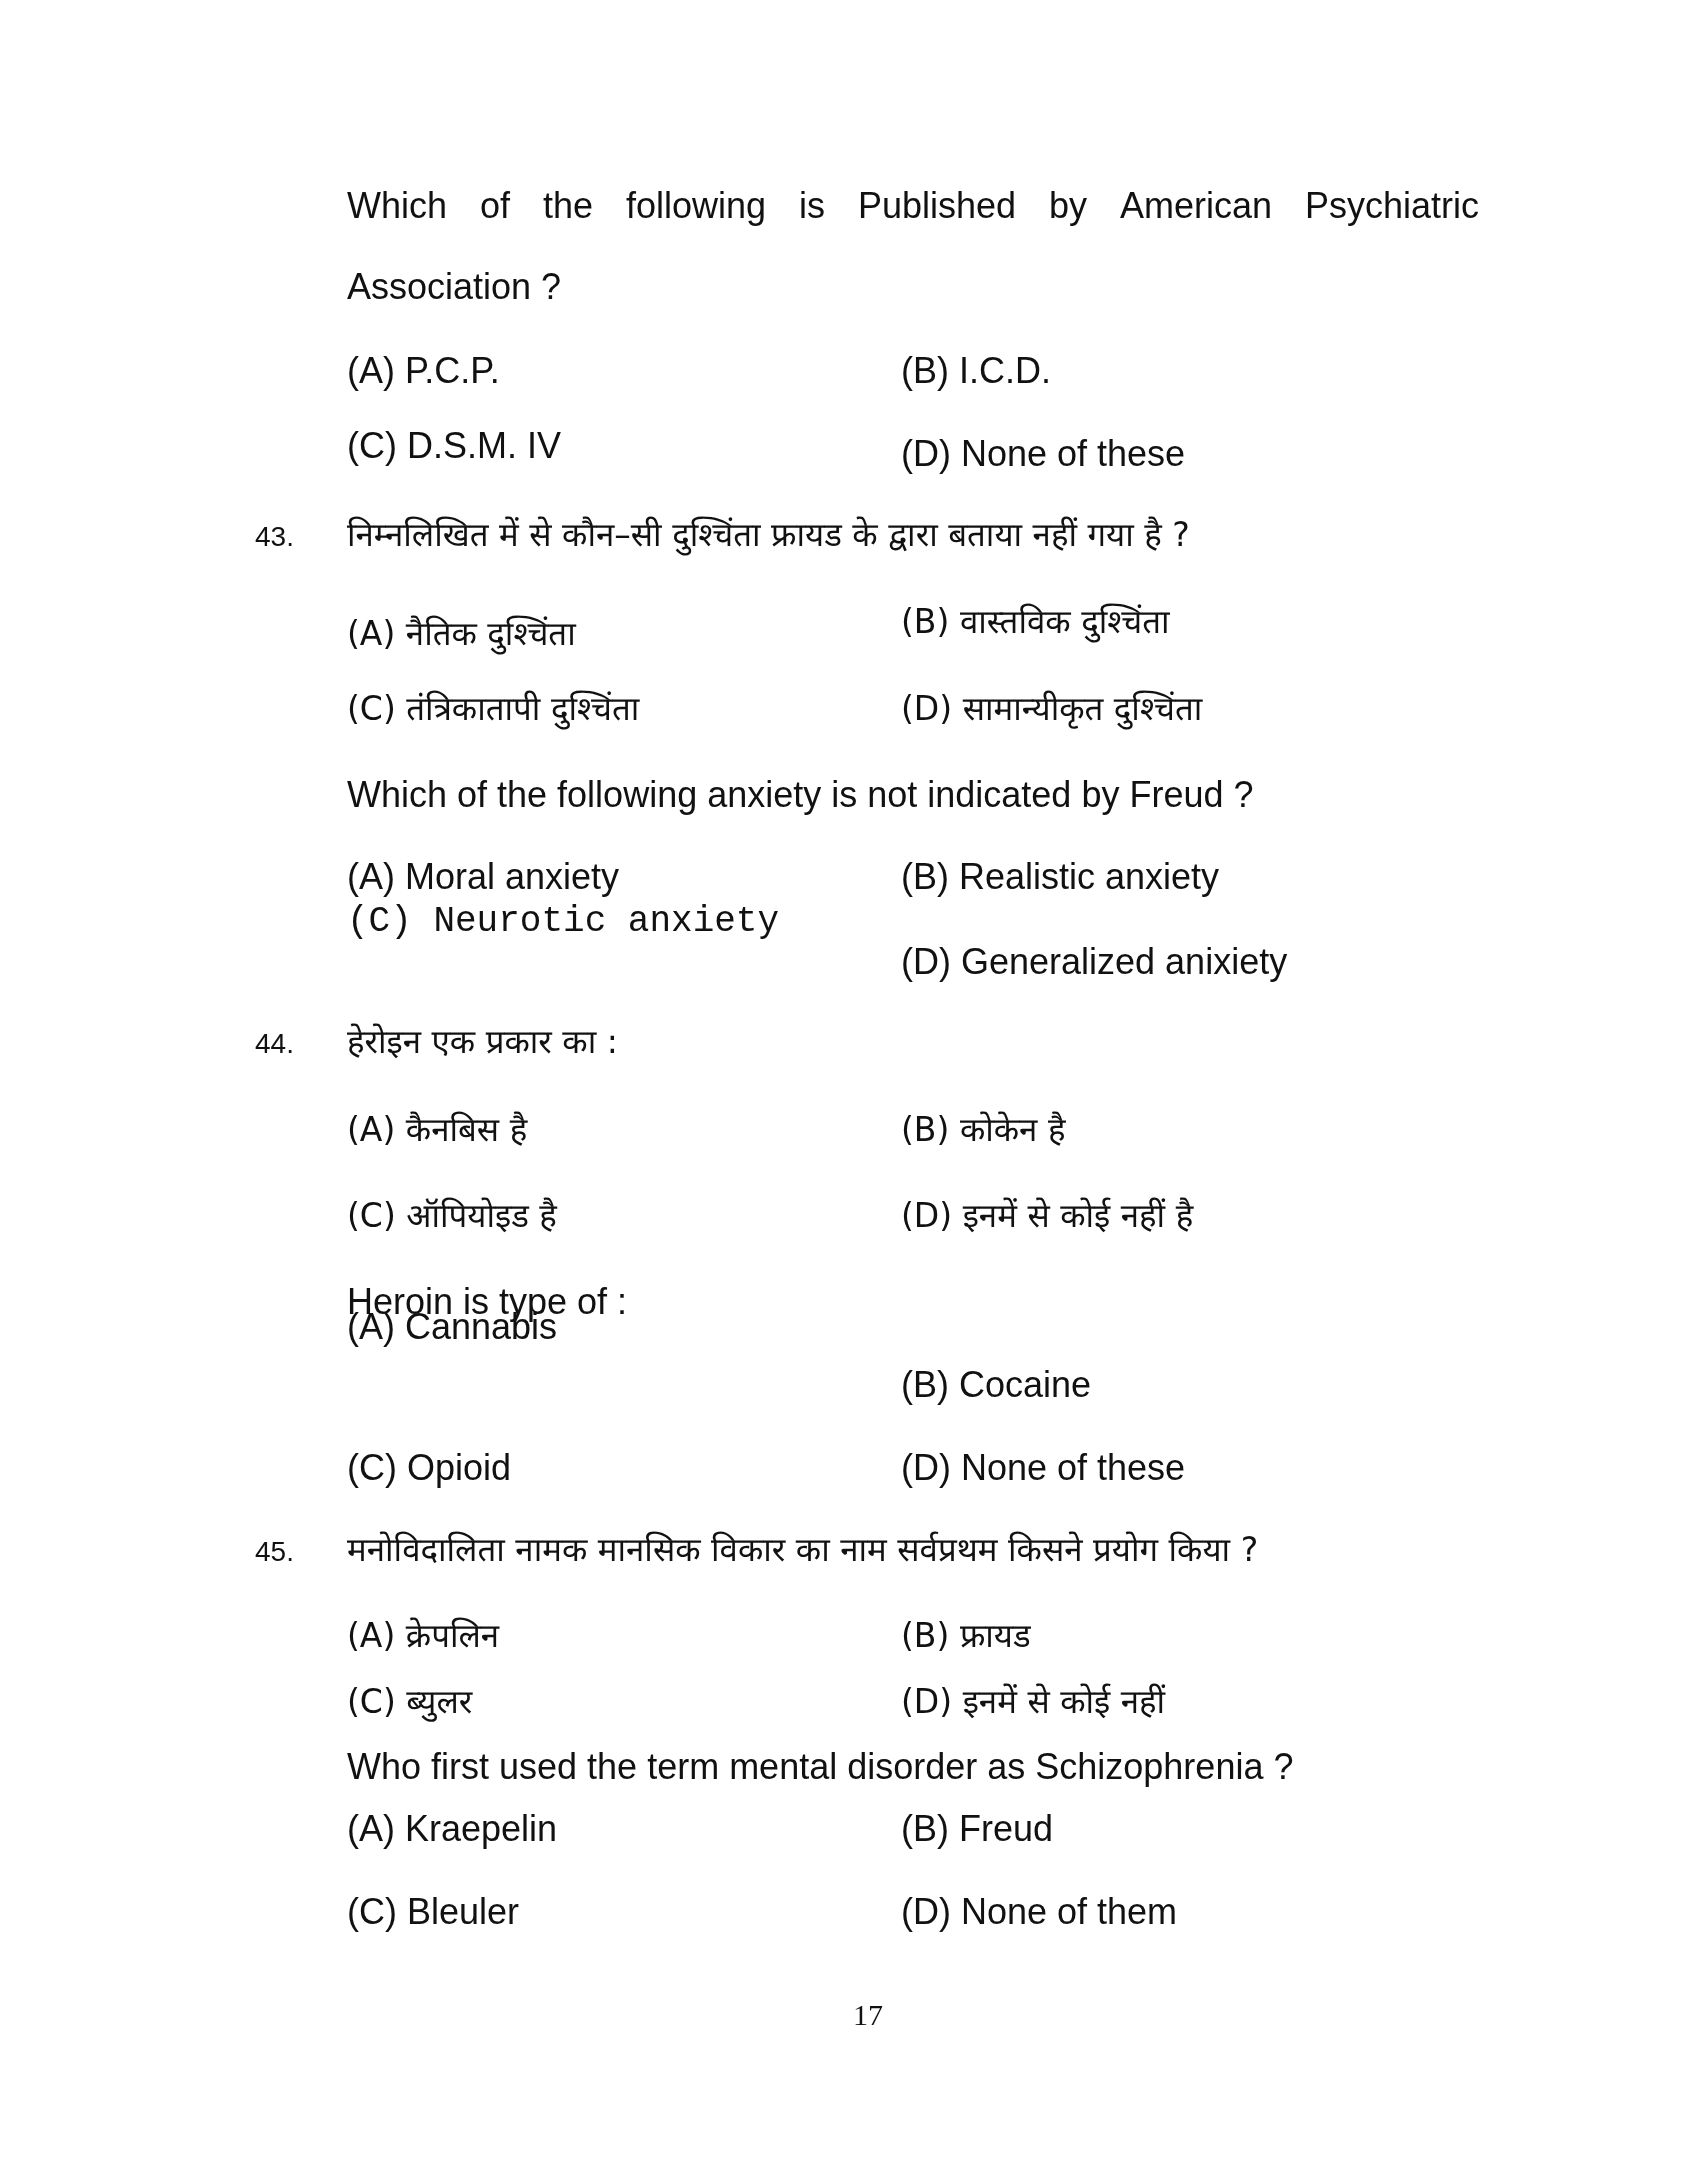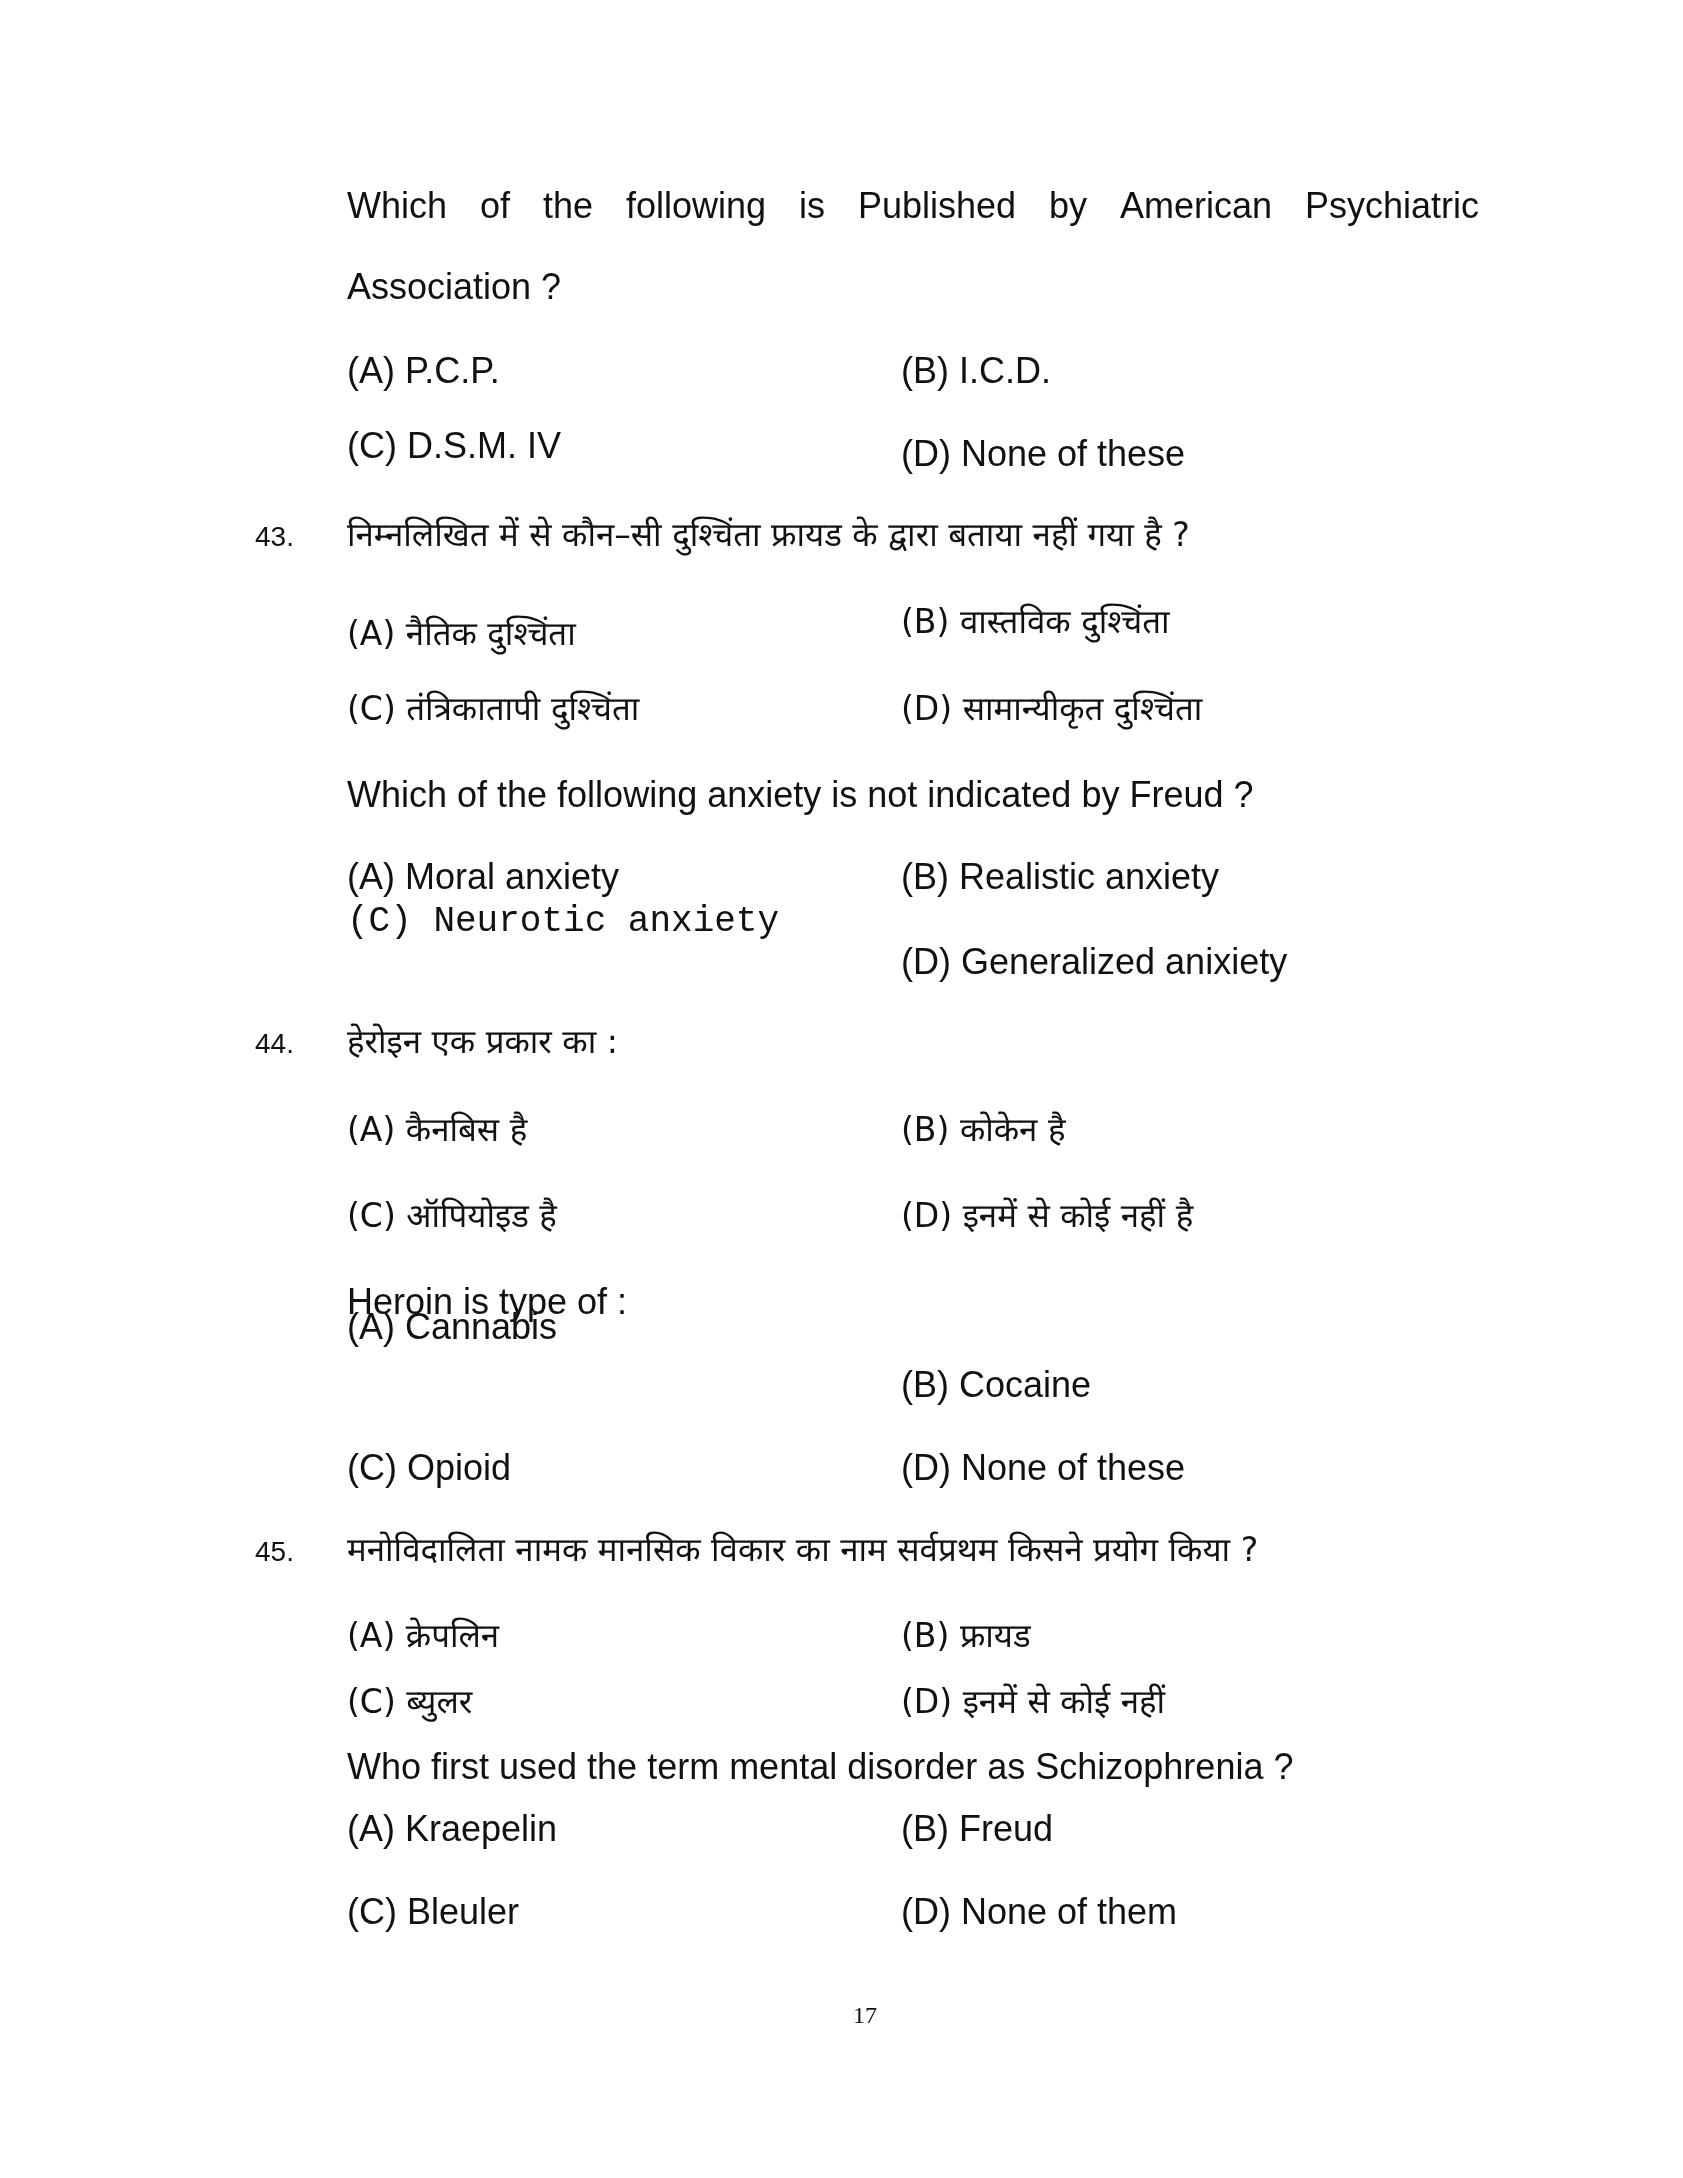--- a/index.html
+++ b/index.html
@@ -6,21 +6,21 @@
   body { width: 1683px; height: 2178px; position: relative; overflow: hidden;
          font-family: "Liberation Sans", "DejaVu Sans", sans-serif; color: #111111; }
   .line { position: absolute; left: 347px; font-size: 36px; line-height: 44px; white-space: nowrap;
           transform-origin: left center; }
   .num { position: absolute; left: 255px; font-size: 28px; line-height: 44px; white-space: nowrap; }
   .optA { position: absolute; left: 347px; font-size: 36px; line-height: 44px; white-space: nowrap; }
   .optB { position: absolute; left: 901px; font-size: 36px; line-height: 44px; white-space: nowrap; }
   .hi { font-family: "DejaVu Sans", sans-serif; font-size: 33px; }
   .justify { width: 1132px; display: flex; justify-content: space-between; left: 347px; gap: 26px; }
   .pagenum { position: absolute; left: 853px; top: 1998px; font-family: "Liberation Serif", serif;
-             font-size: 24px; line-height: 34px; }
+             font-size: 30px; line-height: 34px; }
 </style>
 </head>
 <body>
 
 <div class="line justify" style="top:184px;">
   <span>Which</span>
   <span>of</span>
   <span>the</span>
   <span>following</span>
   <span>is</span>

